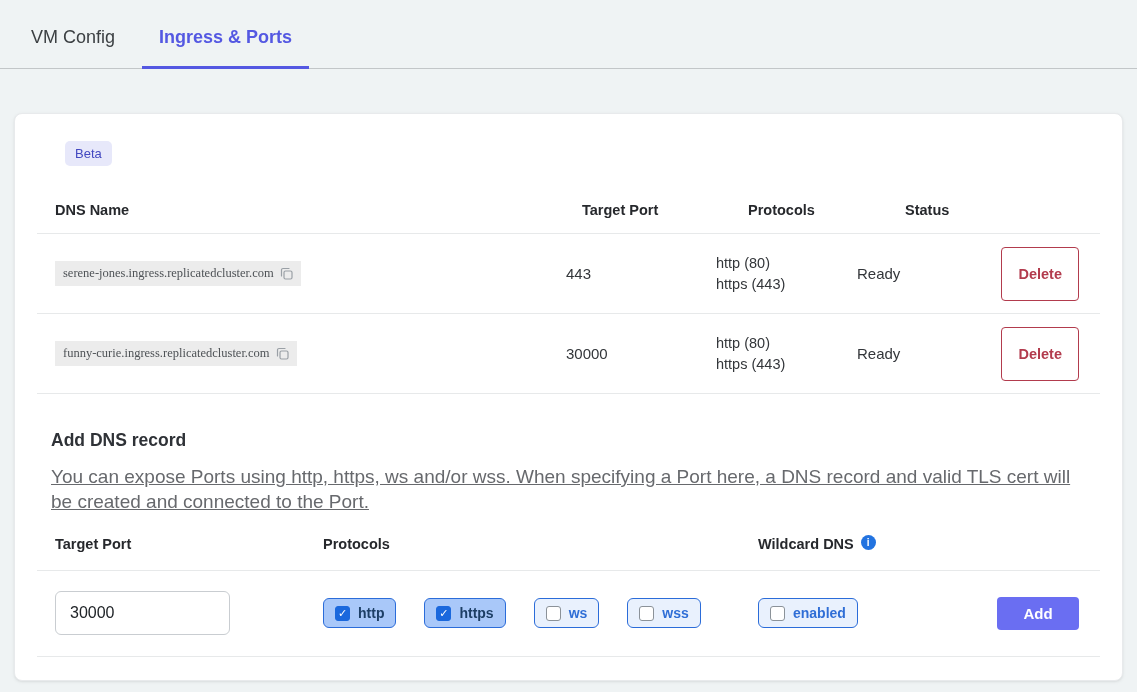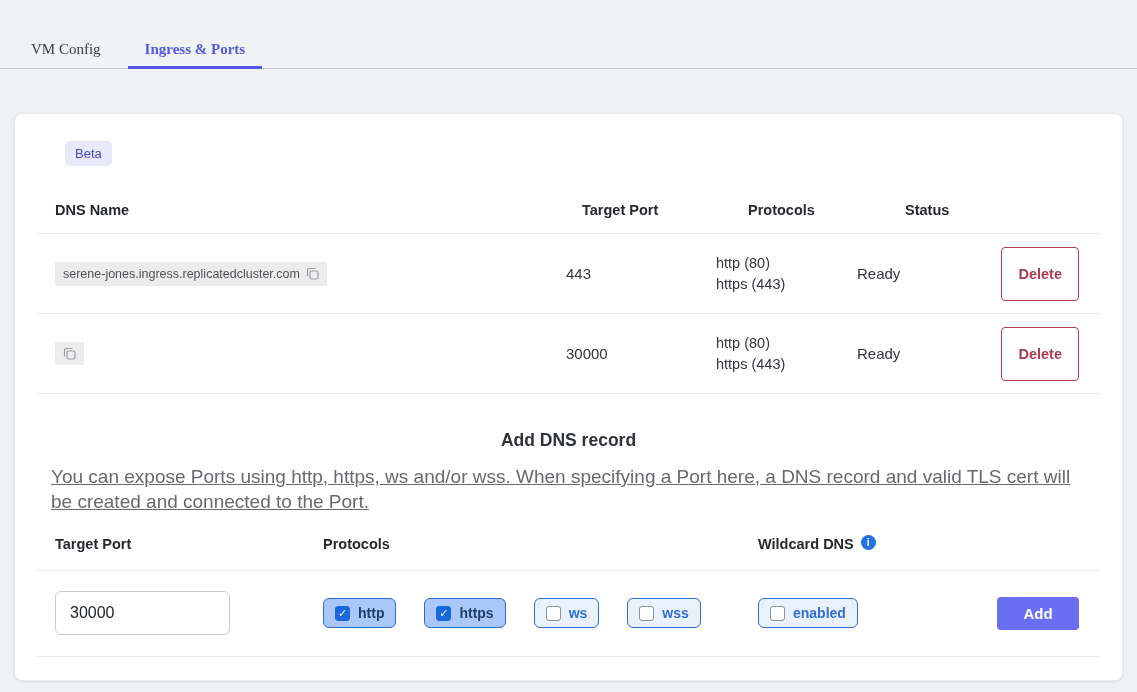--- a/index.html
+++ b/index.html
@@ -23,25 +23,25 @@
     overflow:hidden;
   }
   
   .tabbar{
     display:flex;align-items:flex-end;
     height:69px;
     border-bottom:1px solid #c2c6c8;
     padding-left:14px;
   }
   .tab{
-    padding:0 17px 8px;
+    padding:0 17px 18px;
     margin-bottom:-1px;
     border-bottom:3px solid transparent;
-    font-size:15px;font-weight:500;color:#3c4043;
-    cursor:pointer;white-space:nowrap;font-family:Liberation Serif, serif;
+    font-size:18px;font-weight:500;color:#3c4043;
+    cursor:pointer;white-space:nowrap;
   }
   .tab + .tab{margin-left:10px;}
   .tab.active{
     color:var(--accent);
     font-weight:700;
     border-bottom-color:var(--accent);
   }
   
   .card{
     margin:44px 14px 0;
@@ -73,39 +73,39 @@
     align-items:center;
   }
   .trow > div{padding-left:18px;}
   .thead{height:48px;border-bottom:1px solid #e7e9ea;gap:16px;}
   .th{font-size:14.5px;font-weight:700;color:#26282c;}
   .tdata{height:80px;border-bottom:1px solid #e7e9ea;font-size:15px;}
   .dns-pill{
     display:inline-flex;align-items:center;gap:6px;
     background:#ececec;border-radius:0;
     padding:5px 8px;
-    font-family:Liberation Sans, sans-serif;
+    font-family:Liberation Serif, serif;
     font-size:12.5px;color:#4e5256;
   }
   .copy-icon{display:inline-flex;cursor:pointer;}
   .proto div{line-height:21px;font-size:14.5px;}
   .action{text-align:right;padding-right:21px;}
   .delete-btn{
     background:#fff;
     border:1px solid var(--danger);
     color:var(--danger);
     font-family:inherit;
     font-size:14.5px;font-weight:700;
     padding:18px 16px;border-radius:4px;
     cursor:pointer;
   }
   
   .add-title{
     margin:36px 36px 0;
-    font-size:17.5px;font-weight:700;color:#2f3237;text-align:center;
+    font-size:17.5px;font-weight:700;color:#2f3237;
   }
   .add-desc{
     margin:13px 36px 0;
     font-size:19px;line-height:25px;color:#67696d;
     max-width:1020px;
     text-decoration:underline;
   }
   .form{margin:22px 22px 0;}
   .frow{
     display:grid;
@@ -211,20 +211,21 @@
       </div>
       <div>Ready</div>
       <div class="action">
         <button class="delete-btn">Delete</button>
       </div>
     </div>
 
     <div class="trow tdata">
       <div>
         <span class="dns-pill">
+          <span>funny-curie.ingress.replicatedcluster.com</span>
           <span class="copy-icon">
             <svg width="13" height="13" viewBox="0 0 13 13">
                 <rect x="4" y="4" width="8" height="8" rx="1.5" fill="none" stroke="#9aa0a6" stroke-width="1.2"></rect>
                 <path d="M9 1.5H3A1.5 1.5 0 0 0 1.5 3v6" fill="none" stroke="#9aa0a6" stroke-width="1.2" stroke-linecap="round"></path>
               </svg>
           </span>
         </span>
       </div>
       <div>30000</div>
       <div class="proto">

